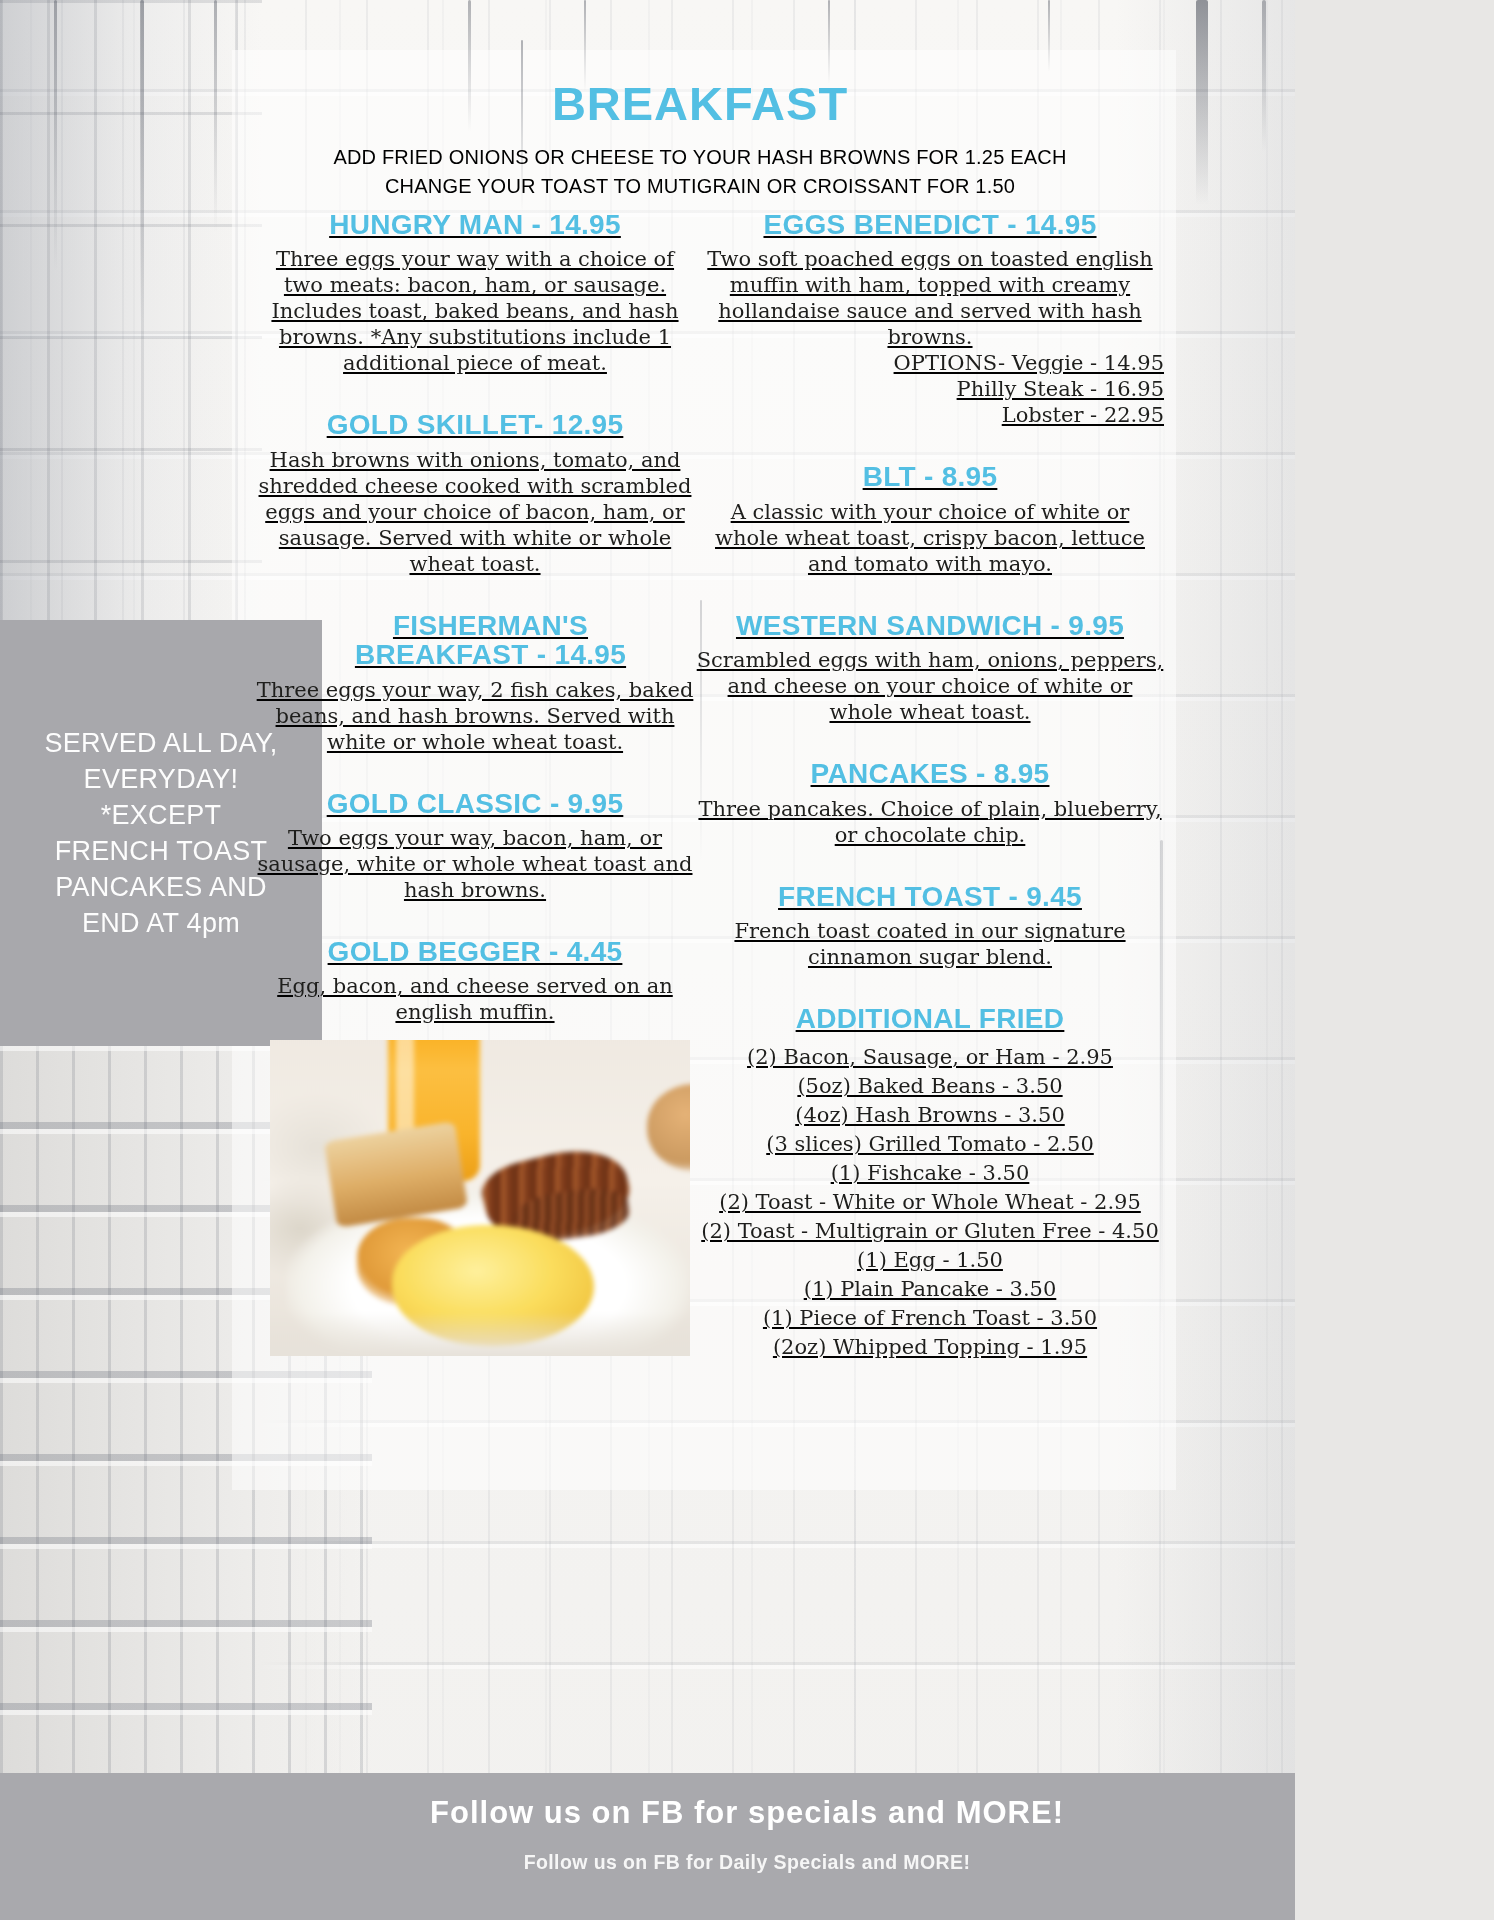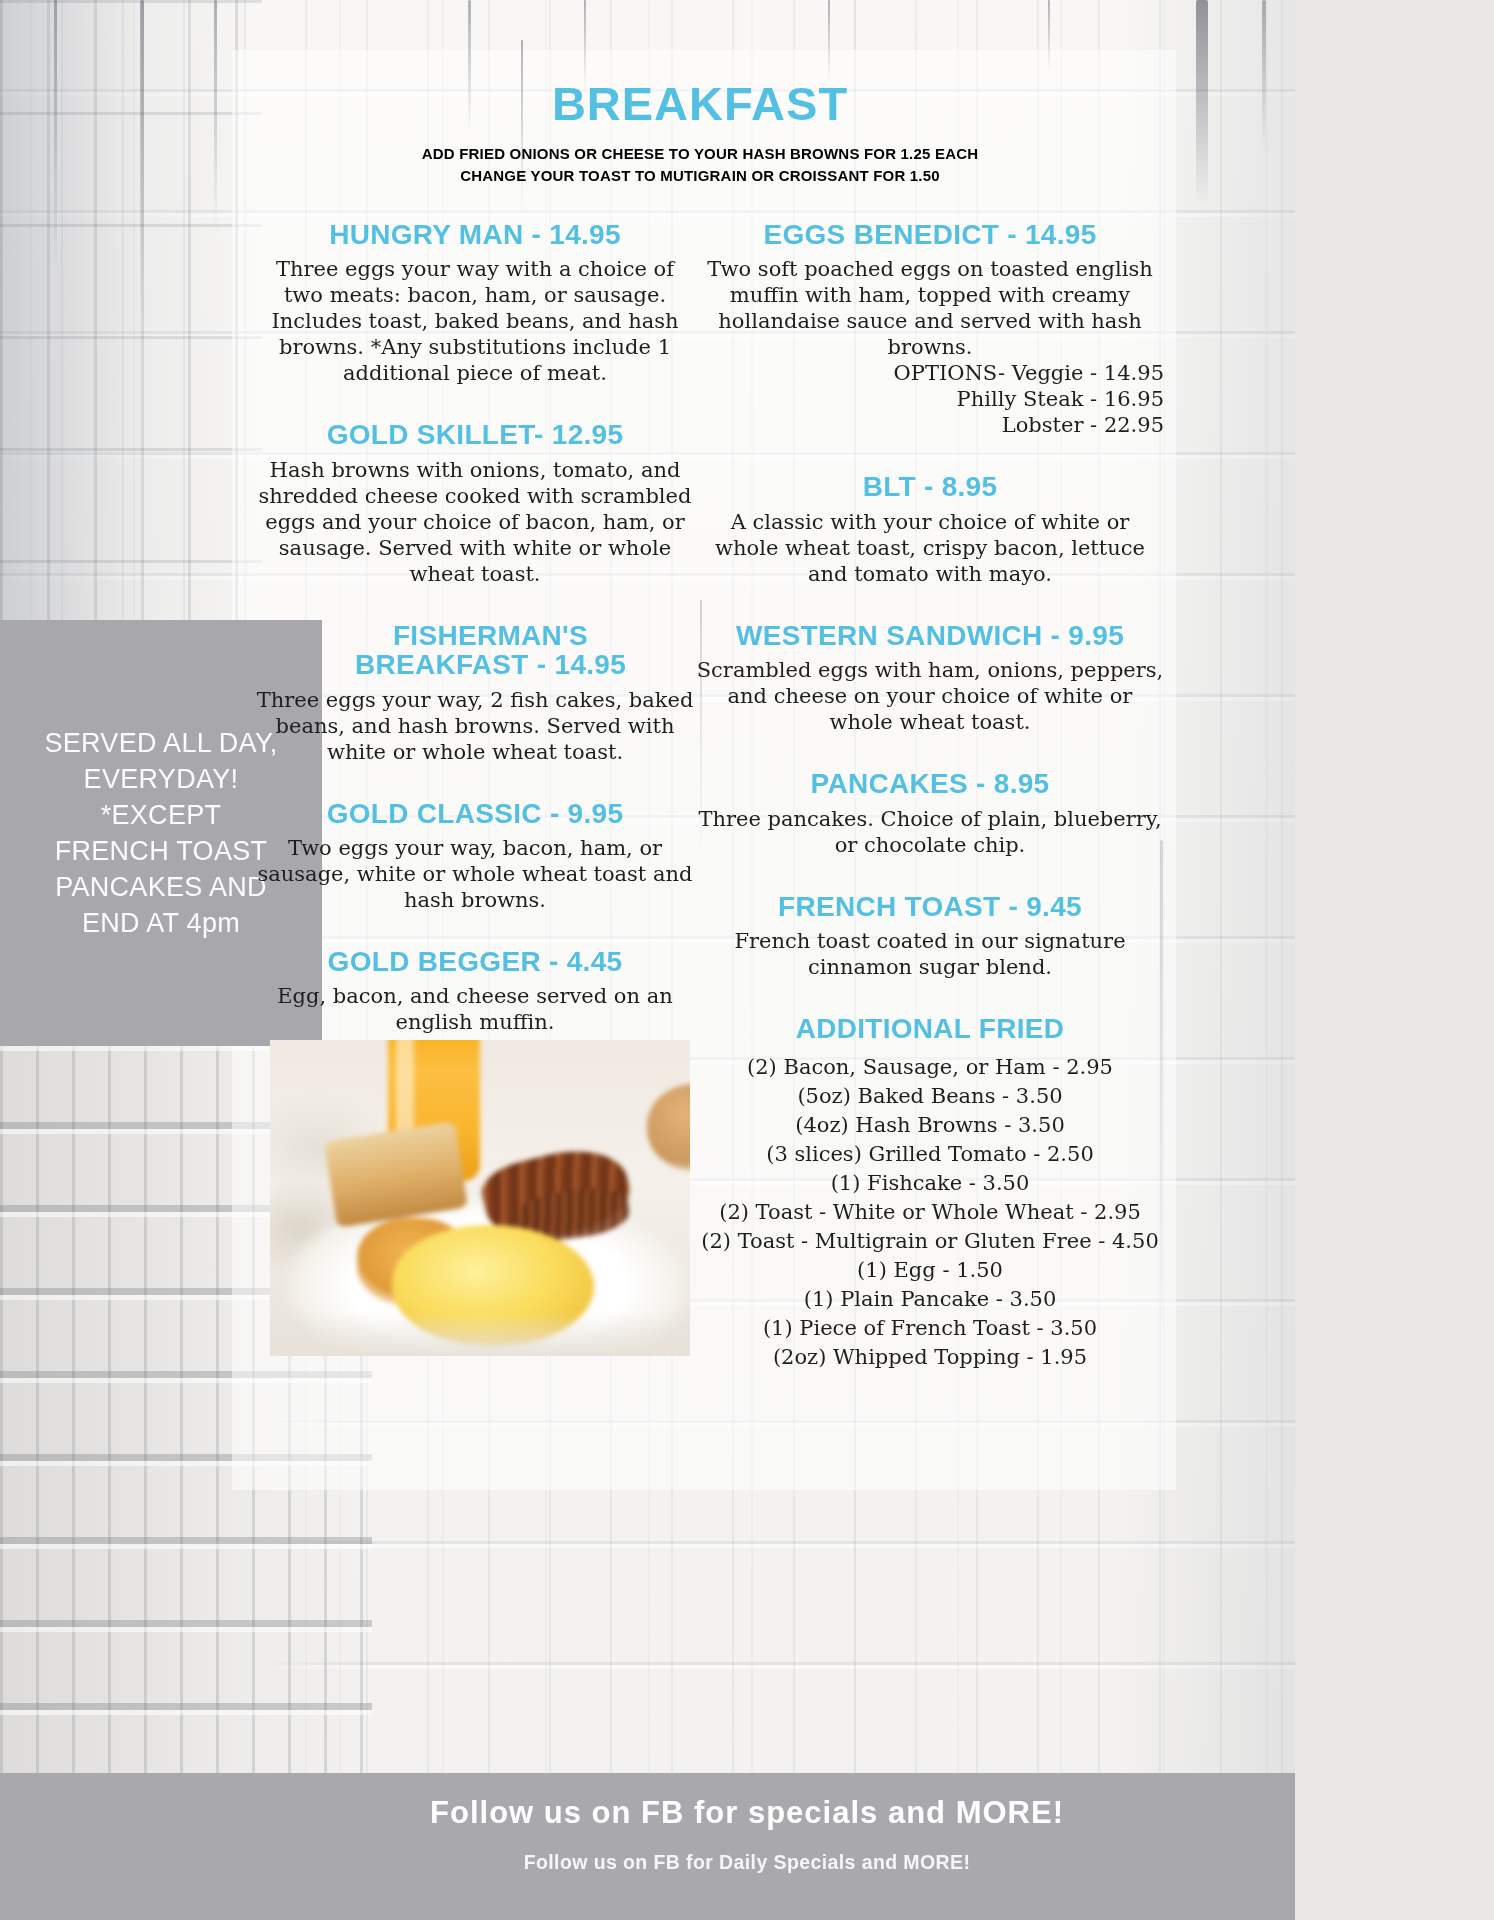--- a/index.html
+++ b/index.html
@@ -53,26 +53,26 @@
   .streak:nth-child(13){left:1160px;top:840px;width:3px;height:500px;opacity:.5;}
   .streak:nth-child(14){left:1452px;top:1150px;width:8px;height:770px;opacity:.7;}
   .streak:nth-child(15){left:302px;top:620px;width:2px;height:300px;opacity:.5;}
 
   
   .header{position:absolute;left:240px;top:80px;width:920px;text-align:center;}
   .page-title{
     margin:0;font-size:47px;font-weight:bold;letter-spacing:1px;
     color:#53bfe3;line-height:1;
   }
-  .header-note{font-size:15px;color:#25252
-3;line-height:1.45;letter-spacing:.2px;font-weight:700;}
+  .header-note{font-size:20px;color:#25252
+3;line-height:1.45;letter-spacing:.2px;font-weight:400;}
   .header-note.first{margin-top:16px;}
 
   
-  .col{position:absolute;top:220px;text-align:center;}
+  .col{position:absolute;top:210px;text-align:center;text-decoration:underline;}
   .col.left{left:255px;width:440px;}
   .col.right{left:696px;width:468px;}
   .item{margin:0 0 34px 0;}
   .item-title{
     margin:0 0 7px 0;font-size:28px;font-weight:bold;color:#53bfe3;
     line-height:1.05;letter-spacing:.3px;
   }
   .item-title.narrow{max-width:305px;margin-left:auto;margin-right:auto;padding-left:31px;}
   .item-desc{
     margin:0;font-family:"DejaVu Serif","Liberation Serif",serif;

